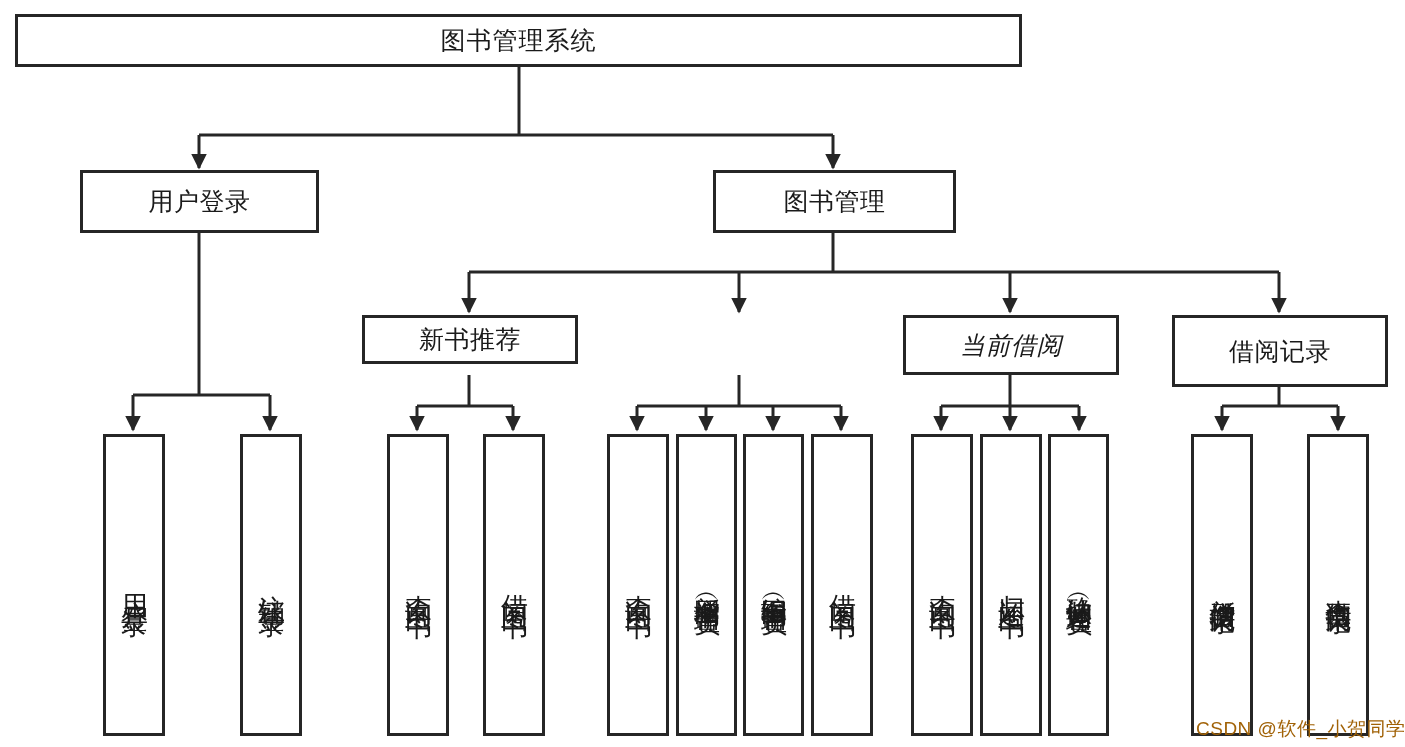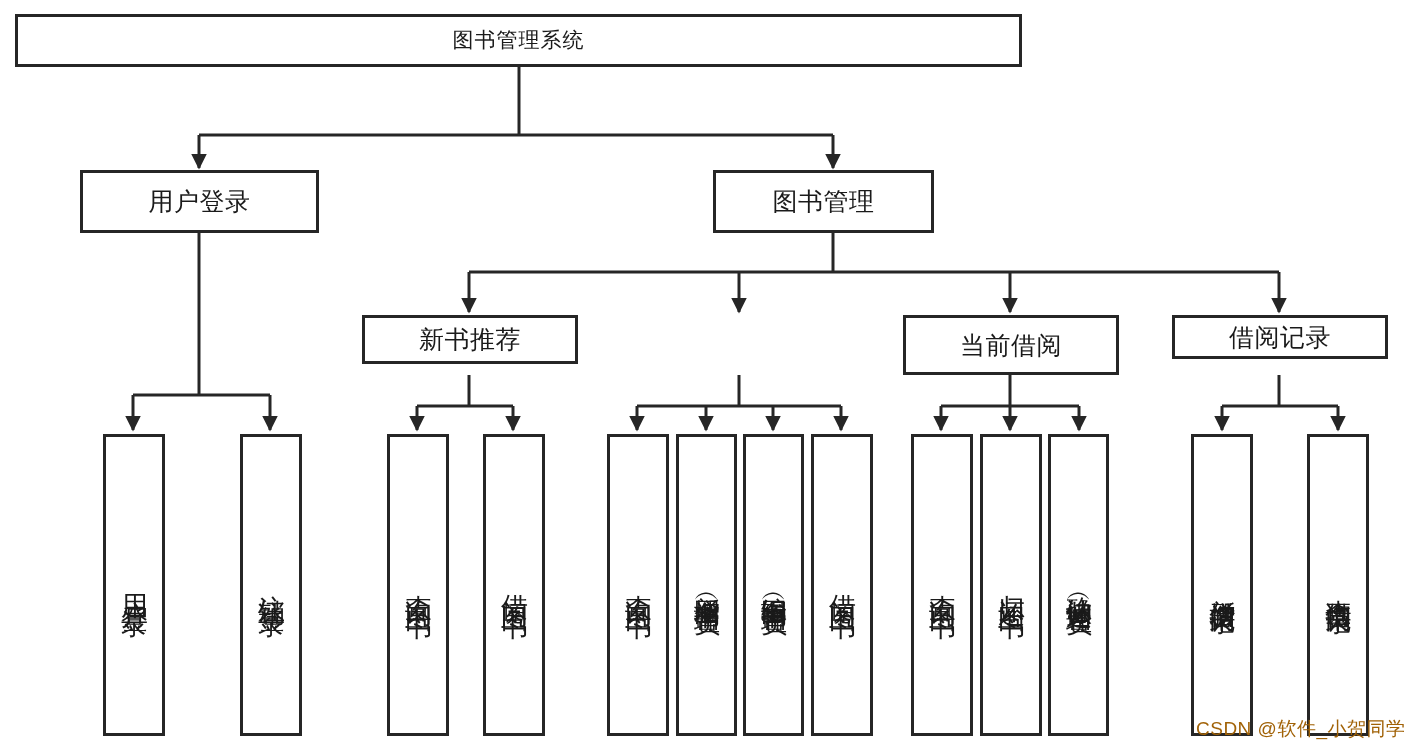--- a/index.html
+++ b/index.html
@@ -36,21 +36,21 @@
     justify-content: center;
     color: #1a1a1a;
     line-height: 1.15;
     text-align: center;
   }
   .node-h {
     font-size: 25px;
     letter-spacing: 0.5px;
   }
   .node-root {
-    font-size: 21px;
+    font-size: 25px;
     letter-spacing: 1px;
   }
   .node-v {
     writing-mode: vertical-rl;
     text-orientation: upright;
     font-size: 27px;
     letter-spacing: 6px;
     padding: 6px 0;
     align-items: center;
     justify-content: center;
@@ -119,25 +119,25 @@
       <path d="M 1279 375 L 1279 406"></path>
       <path d="M 1222 406 L 1338 406"></path>
       <path d="M 1222 406 L 1222 430" marker-end="url(#arrow)"></path>
       <path d="M 1338 406 L 1338 430" marker-end="url(#arrow)"></path>
     </g>
   </svg>
 
   <div class="node node-root" style="left:15px; top:14px; width:1007px; height:53px;">图书管理系统</div>
 
   <div class="node node-h" style="left:80px; top:170px; width:239px; height:63px;">用户登录</div>
-  <div class="node node-h" style="left:713px; top:170px; width:221px; height:63px;">图书管理</div>
+  <div class="node node-h" style="left:713px; top:170px; width:243px; height:63px;">图书管理</div>
 
   <div class="node node-h" style="left:362px; top:315px; width:216px; height:49px;">新书推荐</div>
-  <div class="node node-h" style="left:903px; top:315px; width:216px; height:60px;">当前借阅</div>
-  <div class="node node-h" style="left:1172px; top:315px; width:216px; height:44px;">借阅记录</div>
+  <div class="node node-h" style="left:903px; top:315px; width:216px; height:60px;font-style:italic;">当前借阅</div>
+  <div class="node node-h" style="left:1172px; top:315px; width:216px; height:72px;">借阅记录</div>
 
   <div class="node node-v" style="left:103px; top:434px; width:62px; height:302px;">用户登录</div>
   <div class="node node-v" style="left:240px; top:434px; width:62px; height:302px;">注销登录</div>
 
   <div class="node node-v" style="left:387px; top:434px; width:62px; height:302px;">查询图书</div>
   <div class="node node-v" style="left:483px; top:434px; width:62px; height:302px;">借阅图书</div>
 
   <div class="node node-v" style="left:607px; top:434px; width:62px; height:302px;">查询图书</div>
   <div class="node node-v tight" style="left:676px; top:434px; width:61px; height:302px;">新增图书（管理员）</div>
   <div class="node node-v tight" style="left:743px; top:434px; width:61px; height:302px;">编辑图书（管理员）</div>

